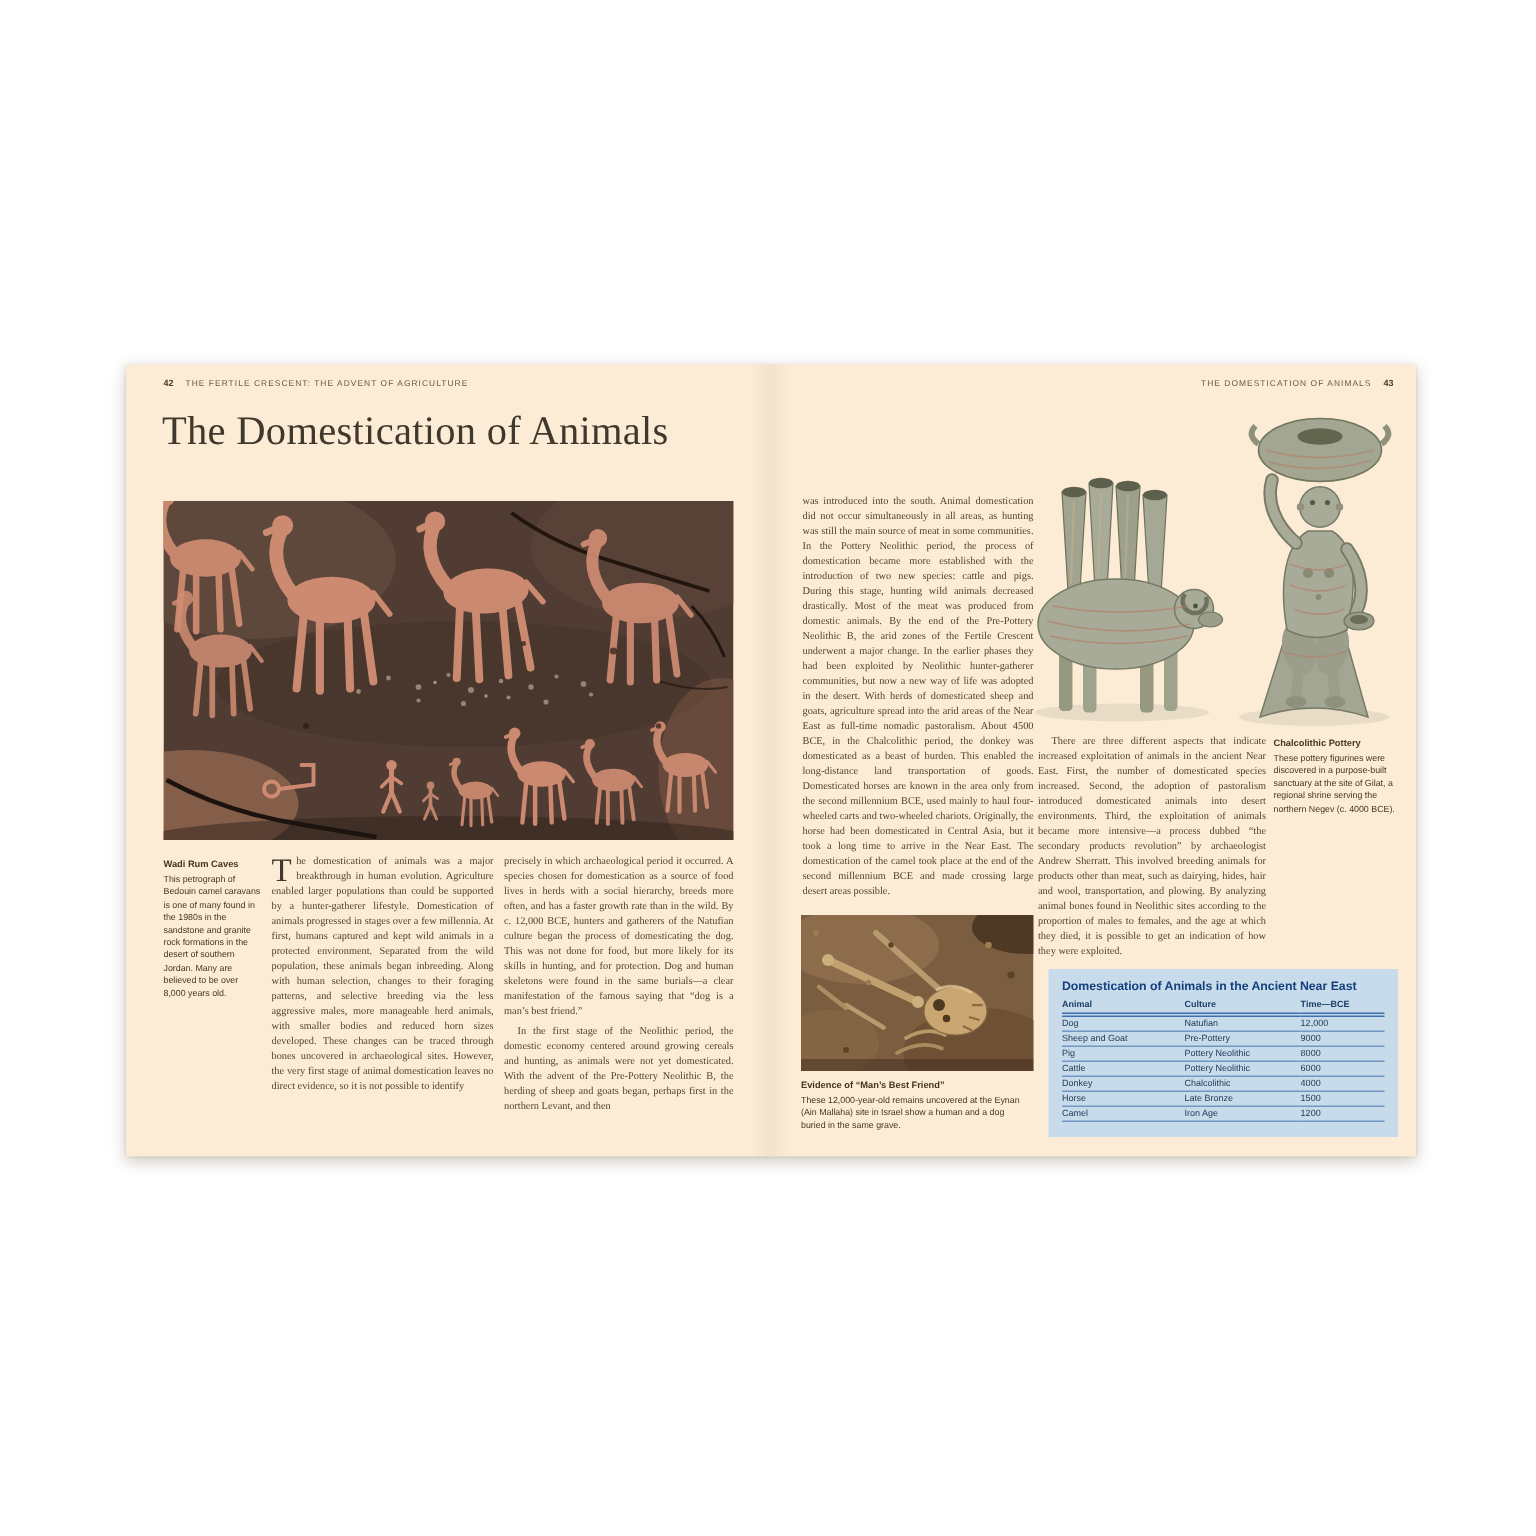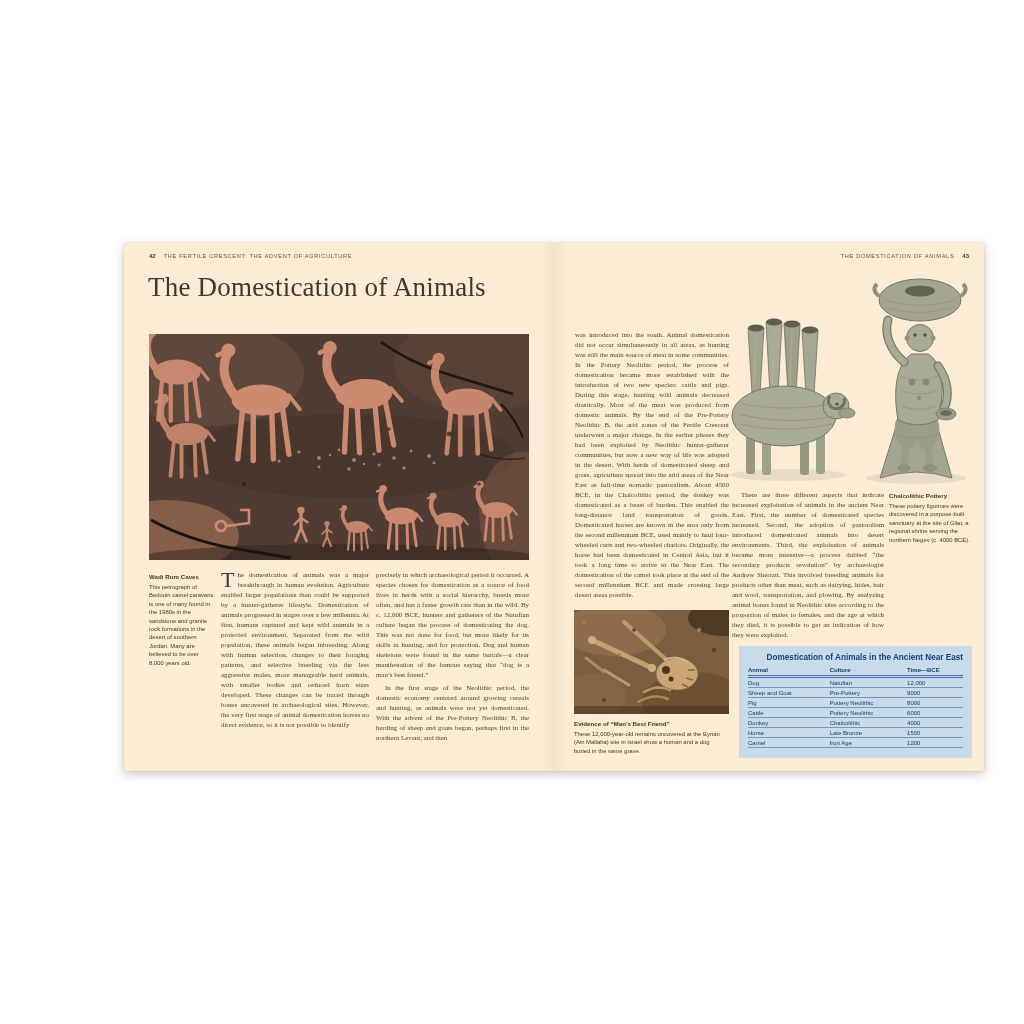--- a/index.html
+++ b/index.html
@@ -1,19 +1,19 @@
 <!DOCTYPE html>
 <html><head>
 <meta charset="utf-8">
 <style>
   html,body{margin:0;padding:0;background:#ffffff;}
   .canvas{position:relative;width:1024px;height:1024px;background:#ffffff;overflow:hidden;
           font-family:"Liberation Serif",serif;}
   .spread{position:absolute;left:84px;top:243px;width:860px;height:528px;background:#fcecd6;
-          box-shadow:0 3px 10px rgba(80,55,30,.28),0 0 2px rgba(80,55,30,.18);margin-left:40px;}
+          box-shadow:0 3px 10px rgba(80,55,30,.28),0 0 2px rgba(80,55,30,.18);}
   .spread::before{content:"";position:absolute;left:50%;top:0;width:26px;height:100%;
           transform:translateX(-13px);pointer-events:none;
           background:linear-gradient(90deg,rgba(90,60,30,0),rgba(90,60,30,.06),rgba(90,60,30,0));}
   .rh{position:absolute;top:10px;font-family:"Liberation Sans",sans-serif;font-size:5.6px;
       letter-spacing:.7px;color:#6d5639;display:flex;gap:8px;align-items:baseline;}
   .rh .folio{font-weight:bold;font-size:6px;color:#4f3c26;letter-spacing:0;}
   .rh-left{left:25px;}
   .rh-right{left:557px;width:288px;justify-content:flex-end;}
   .title{position:absolute;left:24px;top:29px;margin:0;font-weight:400;font-size:27px;
          color:#40382c;letter-spacing:.2px;font-family:"Liberation Serif",serif;}
@@ -32,21 +32,21 @@
   .col p{margin:0;}
   .col p + p{margin-top:3px;}
   .indent{text-indent:9px;}
   .col1{left:97px;top:327px;width:148px;}
   .col2{left:252px;top:327px;width:153px;}
   .col3{left:451px;top:87px;width:154px;}
   .col4{left:608px;top:247px;width:152px;}
   .dropcap{float:left;font-size:22px;line-height:17px;padding:1px 3px 0 0;color:#40382c;}
   .tablebox{position:absolute;left:615px;top:403px;width:233px;height:112px;background:#c7dbeb;
             padding:7px 9px;box-sizing:border-box;font-family:"Liberation Sans",sans-serif;}
-  .tbl-title{font-size:8.2px;font-weight:bold;color:#14407c;margin-bottom:4px;text-align:right;}
+  .tbl-title{font-size:8.2px;font-weight:bold;color:#14407c;margin-bottom:4px;}
   .tablebox table{width:100%;border-collapse:collapse;table-layout:fixed;}
   .tablebox th{font-size:6px;color:#1c3e66;text-align:left;font-weight:bold;
                padding:1px 0 2px;border-bottom:3px double #3f6fae;}
   .tablebox td{font-size:6px;color:#223c58;padding:1.5px 0;border-bottom:1px solid #7198c2;}
   .tablebox th:nth-child(1),.tablebox td:nth-child(1){width:38%;}
   .tablebox th:nth-child(2),.tablebox td:nth-child(2){width:36%;}
   .tablebox th:nth-child(3),.tablebox td:nth-child(3){width:26%;}
 </style>
 </head>
 <body>

